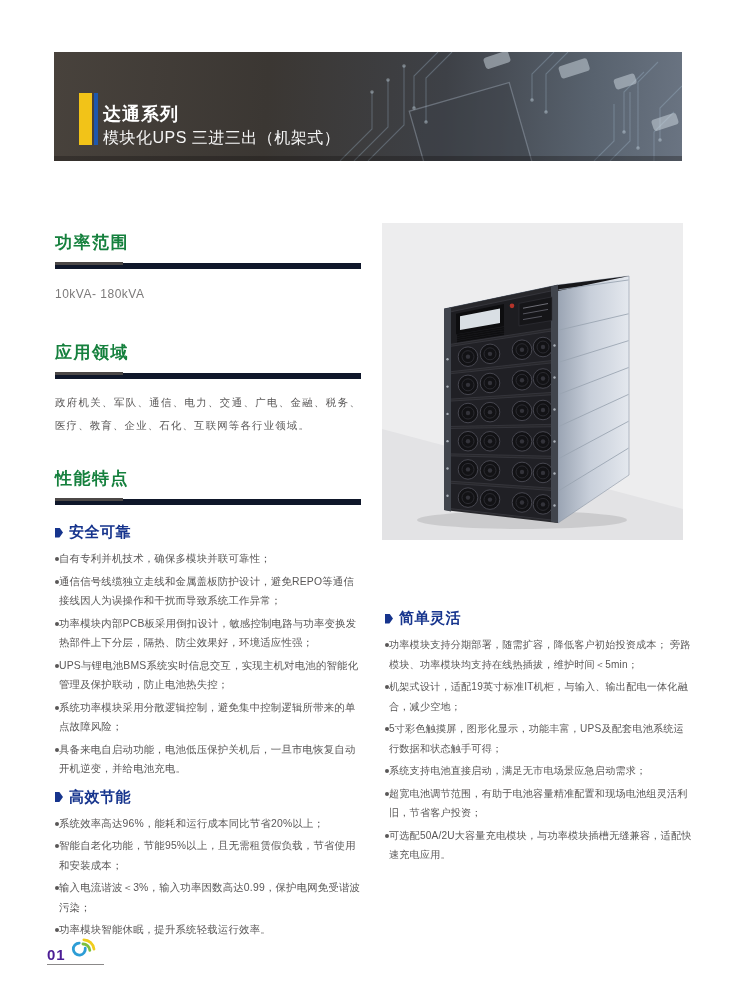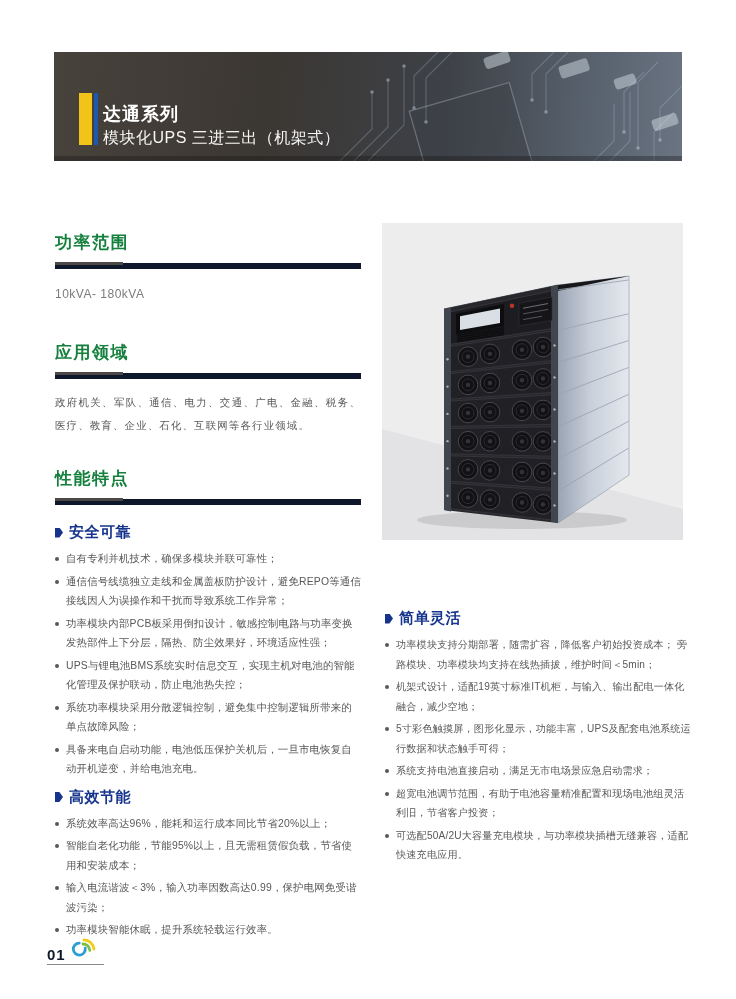--- a/index.html
+++ b/index.html
@@ -25,35 +25,35 @@
   .blk-apps{margin-top:40px;}
   .para{margin-top:12px;font-size:10.4px;line-height:23px;color:#595757;
         text-align:justify;letter-spacing:1.2px;}
   .blk-feat{margin-top:30px;}
   .subhead{display:flex;align-items:center;gap:6px;margin-top:18px;}
   .subhead .flag{flex:0 0 auto;width:8px;height:10px;background:#16348d;
                  clip-path:polygon(0 0,55% 0,100% 50%,55% 100%,0 100%);}
   .subhead .gname{font-size:15px;font-weight:bold;color:#16348d;letter-spacing:.5px;}
   .subhead.second{margin-top:9px;}
   ul.feat{list-style:none;margin:7px 0 0 0;padding:0;}
-  ul.feat li{display:flex;gap:7px;font-size:10.4px;line-height:19.5px;
+  ul.feat li{display:flex;font-size:10.4px;line-height:19.5px;
              letter-spacing:.2px;margin-bottom:3px;color:#595757;}
   ul.feat .dot{flex:0 0 auto;width:4px;height:4px;border-radius:50%;background:#595757;margin-top:8px;}
   ul.feat .t{flex:1 1 auto;}
 
   
   .photo{position:absolute;left:382px;top:223px;width:301px;height:317px;}
   .col-right{position:absolute;left:385px;top:609px;width:307px;color:#595757;}
   .col-right .subhead{margin-top:0;}
   .col-right ul.feat li{font-size:10.1px;}
 
   
   .footer{position:absolute;left:47px;top:938px;}
   .pline{display:flex;align-items:flex-end;gap:1px;height:24px;}
-  .pnum{font-size:15px;font-weight:bold;color:#0f172a;letter-spacing:1px;line-height:1;}
+  .pnum{font-size:15px;font-weight:bold;color:#4c1d95;letter-spacing:1px;line-height:1;}
   .prule{width:57px;height:1px;background:#8b8989;margin-top:2px;}
 </style>
 </head>
 <body>
 
 <div class="page">
 
   <header class="banner">
     <svg class="bgsvg" width="628" height="109" viewBox="0 0 628 109">
       <g transform="rotate(-16 430 95)">

